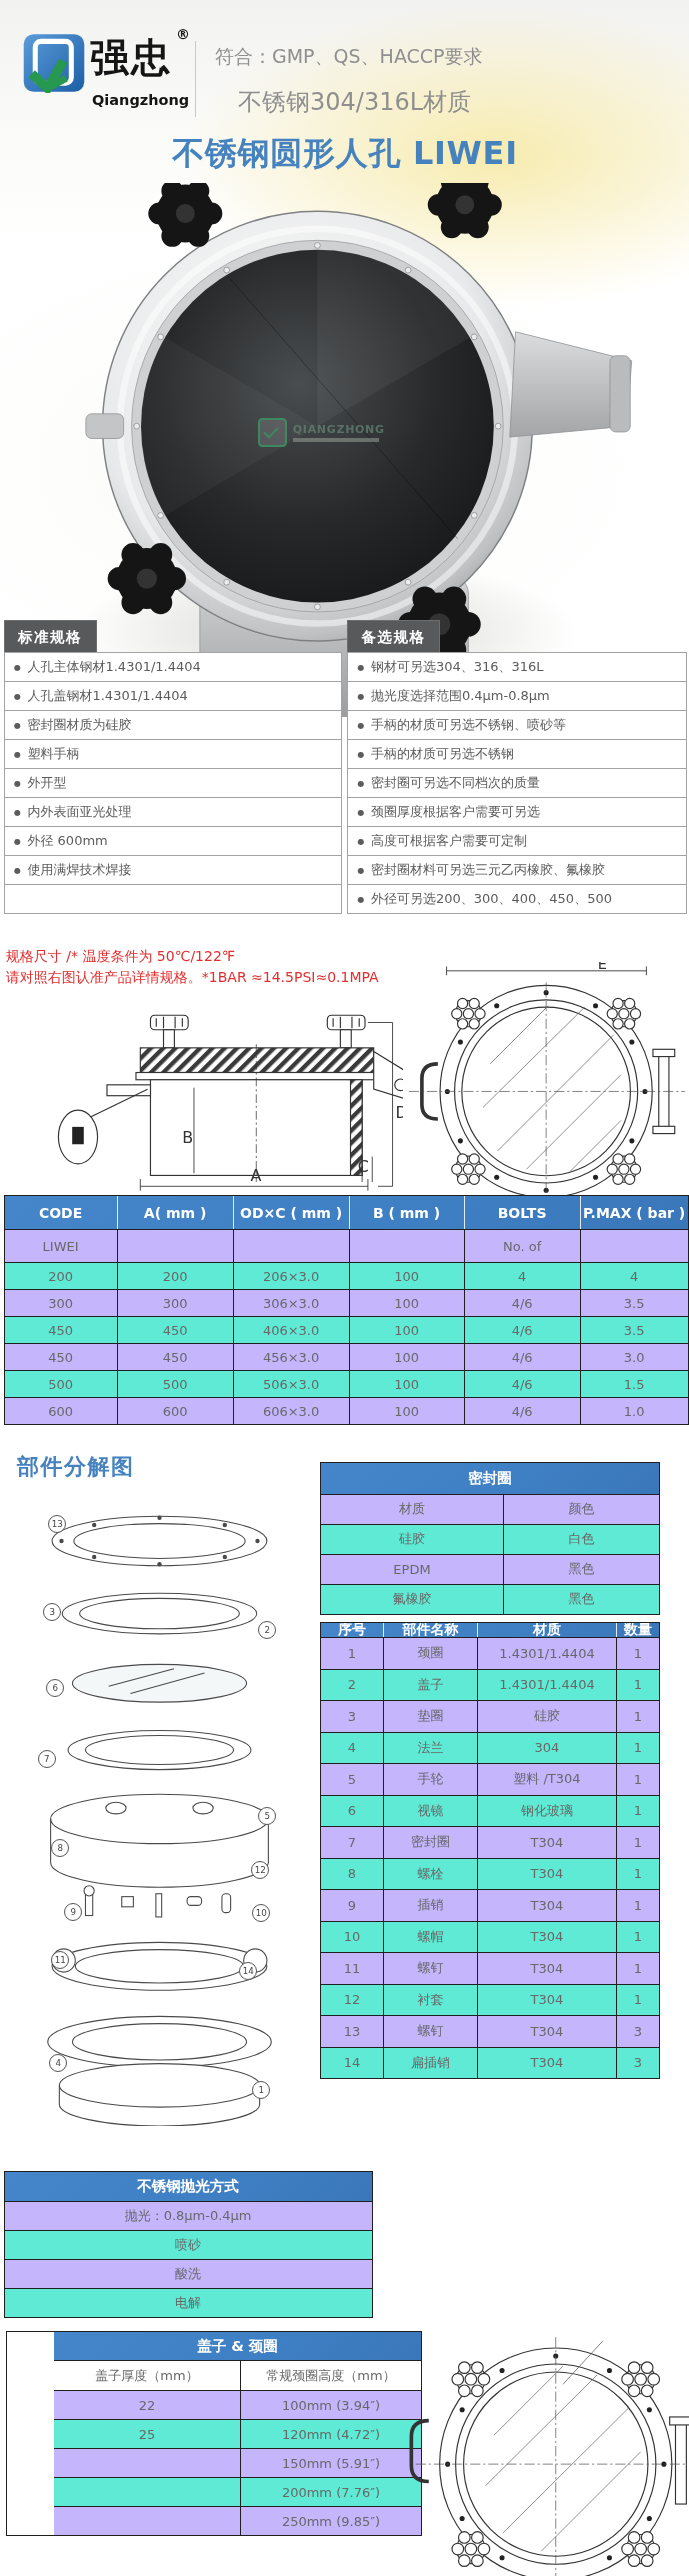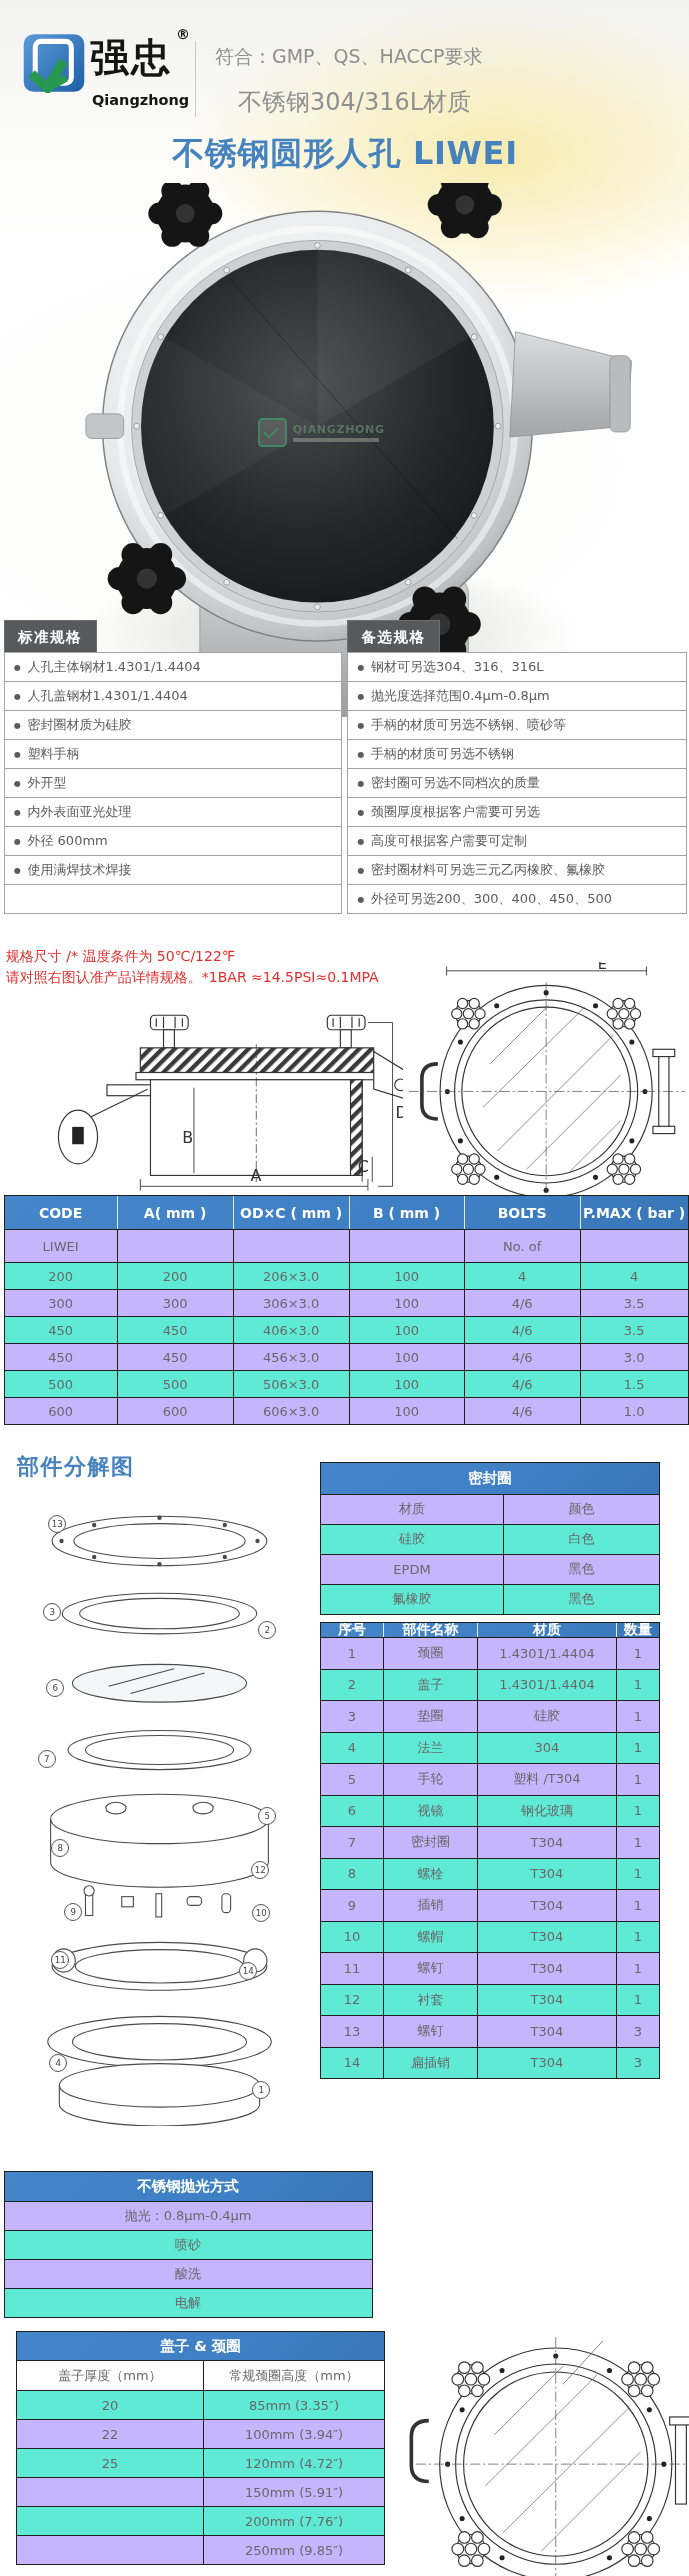--- a/index.html
+++ b/index.html
@@ -65,21 +65,21 @@
   #parts-table{left:320px;top:1622px;width:338px;}
   #parts-table .dt-row{height:30.5px;}
   #parts-table .dt-row.head{height:14px;}
   #parts-table .c0{width:62px;} #parts-table .c1{width:93px;} #parts-table .c2{width:138px;} #parts-table .c3{flex:1;}
   
   #polish-table{left:3.6px;top:2171px;width:367px;}
   #polish-table .dt-titlebar{height:29px;font-size:14.5px;}
   #polish-table .dt-row{height:28px;}
   #polish-table .c0{flex:1;}
   
-  #cover-table{left:16px;top:2331px;width:367px;}
+  #cover-table{left:6px;top:2331px;width:367px;padding-left:47px;}
   #cover-table .dt-titlebar{height:28px;font-size:14.5px;}
   #cover-table .dt-row{height:28px;}
   #cover-table .dt-row.colhead{height:29px;background:#fff;}
   #cover-table .c0{width:186px;} #cover-table .c1{flex:1;}
   
   .section-heading{left:17px;top:1452px;font-size:22px;font-weight:bold;color:#4683be;letter-spacing:1.5px;}
   
   .callout{position:absolute;width:16px;height:16px;border:0.7px solid #555;border-radius:50%;
     background:#fff;font-size:8.7px;color:#444;display:flex;align-items:center;justify-content:center;}
   
@@ -715,24 +715,20 @@
       <div class="dt-row gray">
         <div class="dt-cell c0">电解</div>
       </div>
     </div>
   <div class="abs dtable" id="cover-table">
       <div class="dt-titlebar">盖子 &amp; 颈圈</div>
       <div class="dt-row colhead">
         <div class="dt-cell c0">盖子厚度（mm）</div>
         <div class="dt-cell c1">常规颈圈高度（mm）</div>
       </div>
-      <div class="dt-row gray">
-        <div class="dt-cell c0">20</div>
-        <div class="dt-cell c1">85mm (3.35″)</div>
-      </div>
       <div class="dt-row white">
         <div class="dt-cell c0">22</div>
         <div class="dt-cell c1">100mm (3.94″)</div>
       </div>
       <div class="dt-row gray">
         <div class="dt-cell c0">25</div>
         <div class="dt-cell c1">120mm (4.72″)</div>
       </div>
       <div class="dt-row white">
         <div class="dt-cell c0"></div>

